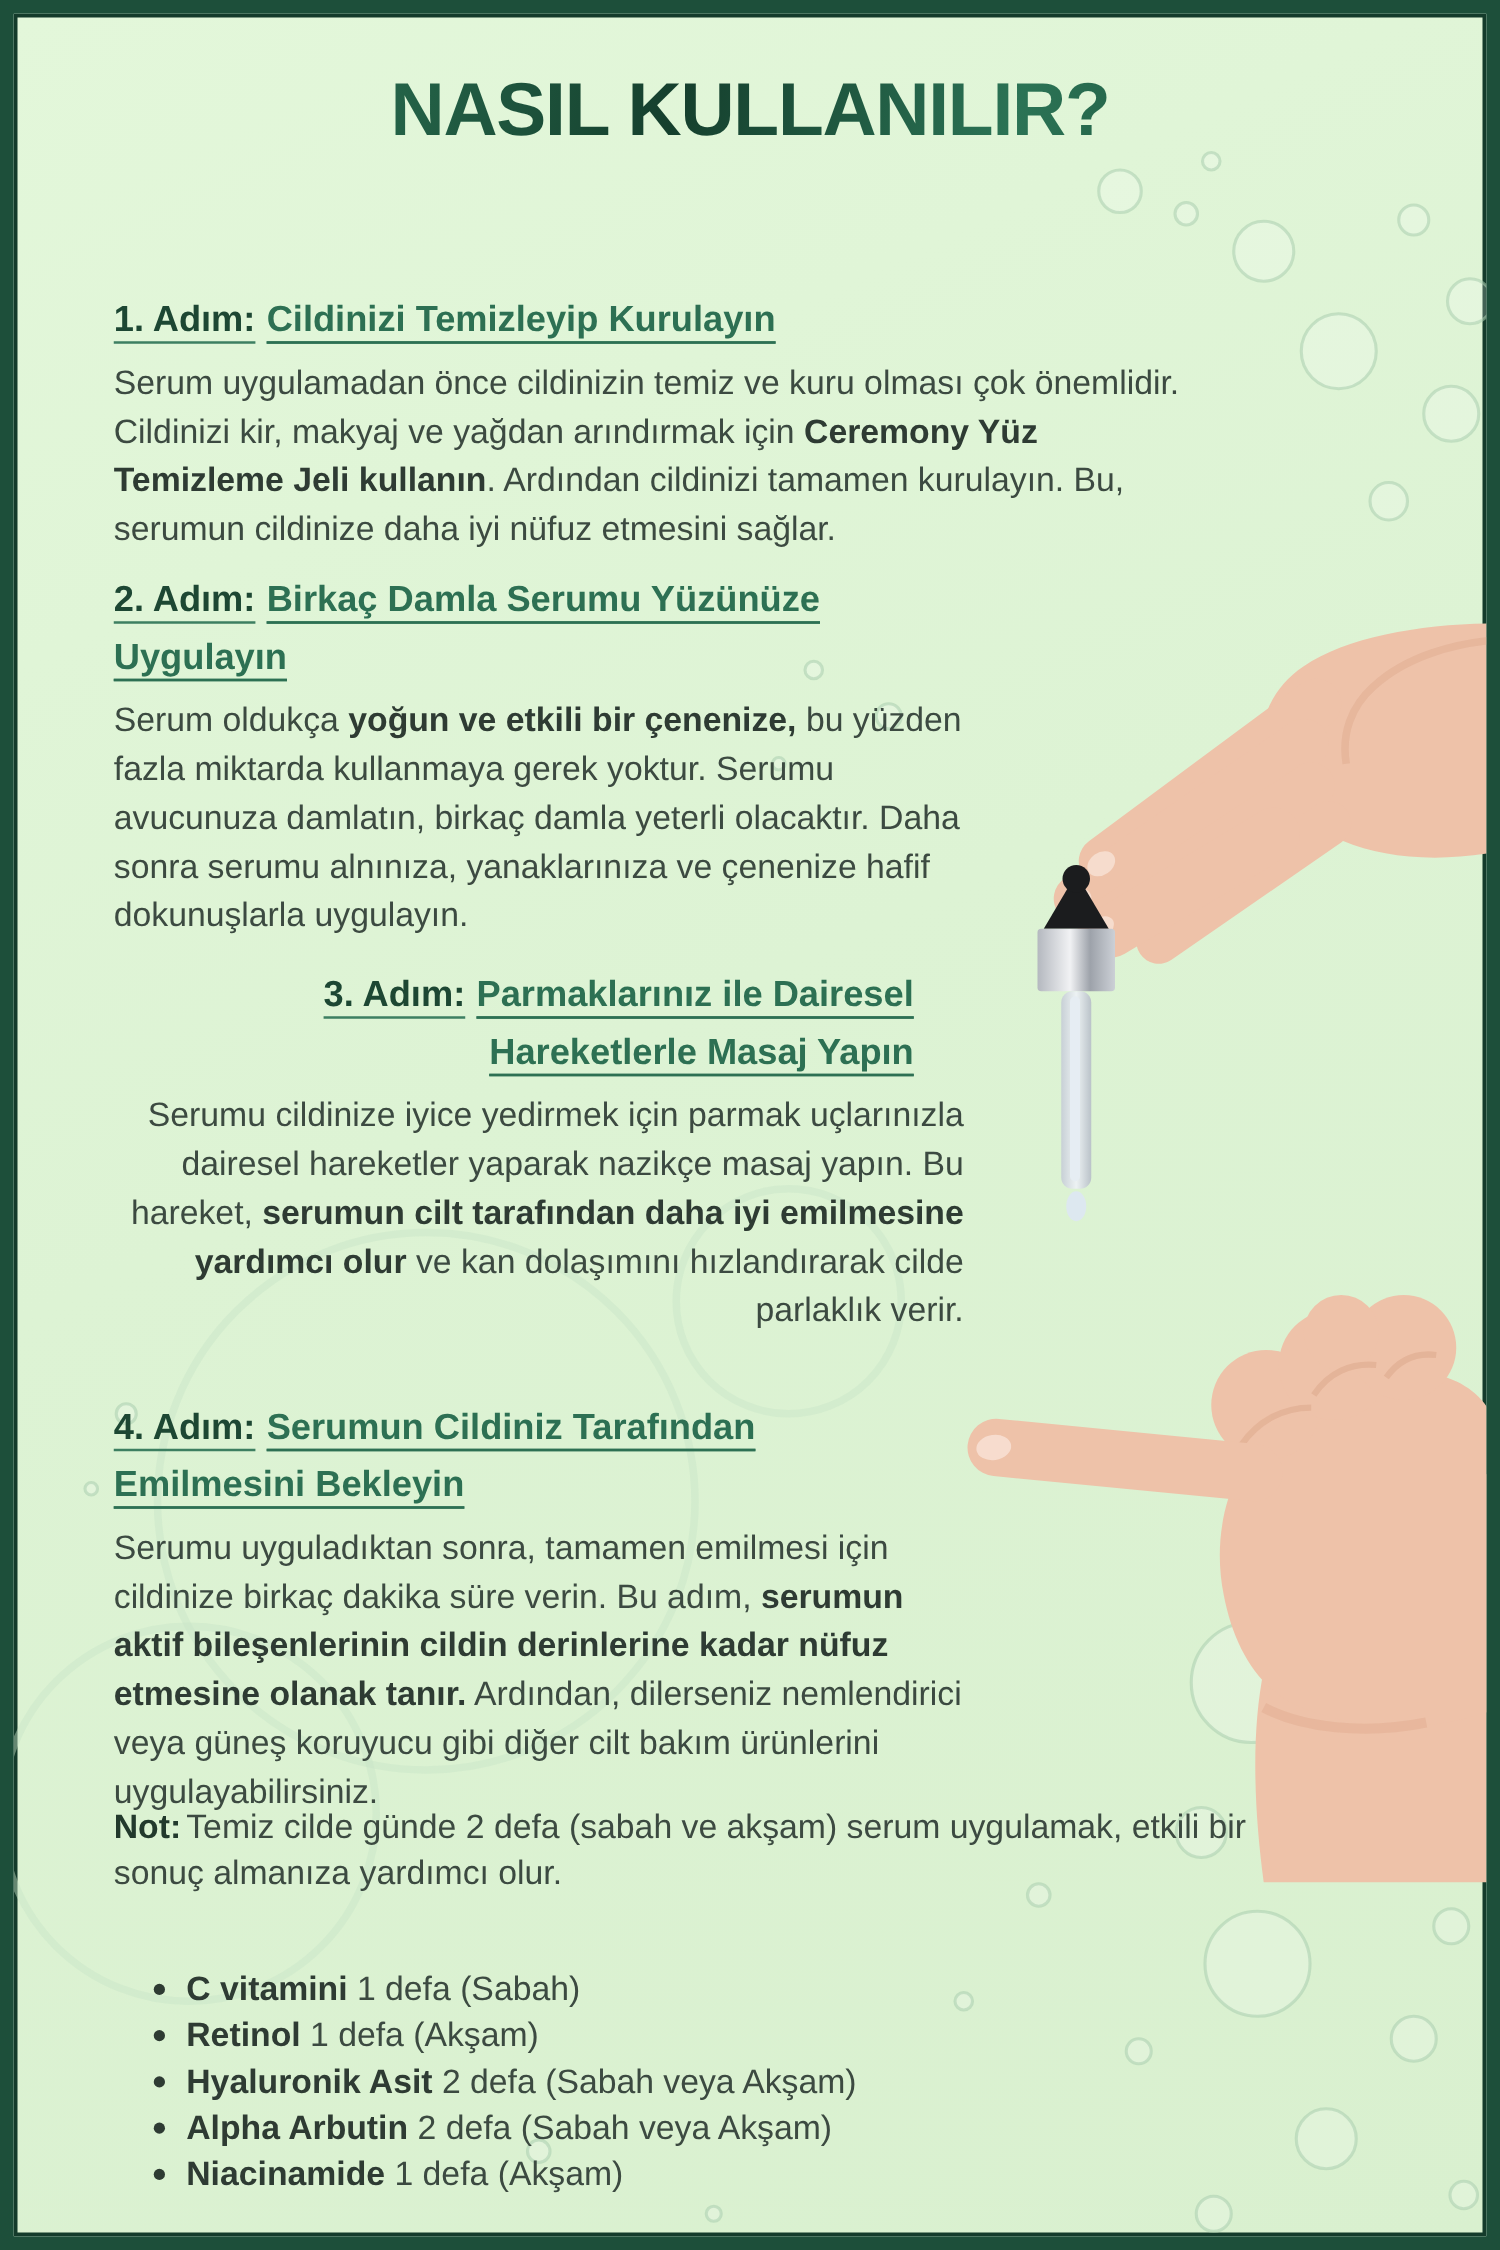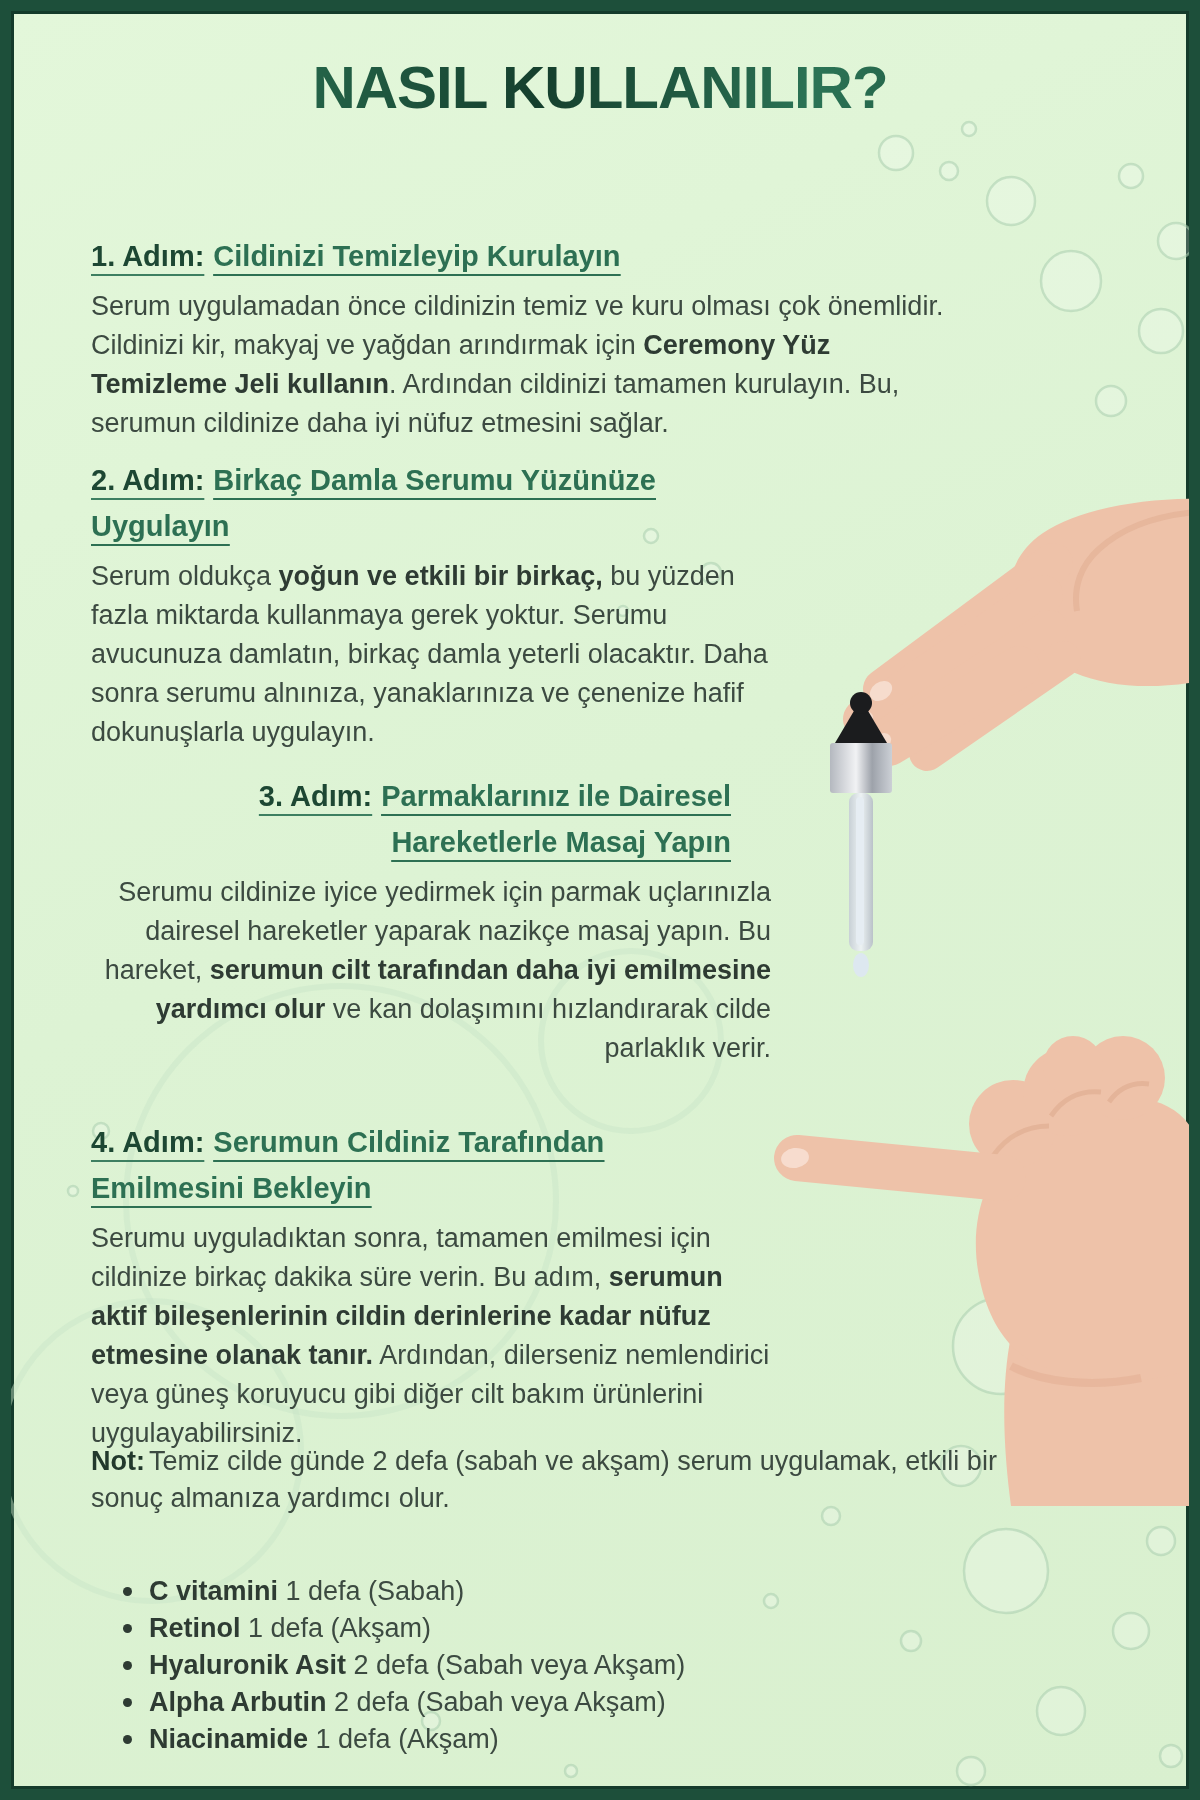--- a/index.html
+++ b/index.html
@@ -121,21 +121,21 @@
     <h2>
       <span class="label">1. Adım:</span><span class="head">Cildinizi Temizleyip Kurulayın</span>
     </h2>
     <p class="body"><span>Serum uygulamadan önce cildinizin temiz ve kuru olması çok önemlidir. Cildinizi kir, makyaj ve yağdan arındırmak için </span><b>Ceremony Yüz Temizleme Jeli kullanın</b><span>. Ardından cildinizi tamamen kurulayın. Bu, serumun cildinize daha iyi nüfuz etmesini sağlar.</span></p>
   </section>
 
   <section class="step step-2">
     <h2>
       <span class="label">2. Adım:</span><span class="head">Birkaç Damla Serumu Yüzünüze Uygulayın</span>
     </h2>
-    <p class="body"><span>Serum oldukça </span><b>yoğun ve etkili bir birkaç,</b><span> bu yüzden fazla miktarda kullanmaya gerek yoktur. Serumu avucunuza damlatın, birkaç damla yeterli olacaktır. Daha sonra serumu alnınıza, yanaklarınıza ve çenenize hafif dokunuşlarla uygulayın.</span></p>
+    <p class="body"><span>Serum oldukça </span><b>yoğun ve etkili bir çenenize,</b><span> bu yüzden fazla miktarda kullanmaya gerek yoktur. Serumu avucunuza damlatın, birkaç damla yeterli olacaktır. Daha sonra serumu alnınıza, yanaklarınıza ve çenenize hafif dokunuşlarla uygulayın.</span></p>
   </section>
 
   <section class="step step-3">
     <h2>
       <span class="label">3. Adım:</span><span class="head">Parmaklarınız ile Dairesel Hareketlerle Masaj Yapın</span>
     </h2>
     <p class="body"><span>Serumu cildinize iyice yedirmek için parmak uçlarınızla dairesel hareketler yaparak nazikçe masaj yapın. Bu hareket, </span><b>serumun cilt tarafından daha iyi emilmesine yardımcı olur</b><span> ve kan dolaşımını hızlandırarak cilde parlaklık verir.</span></p>
   </section>
 
   <section class="step step-4">

